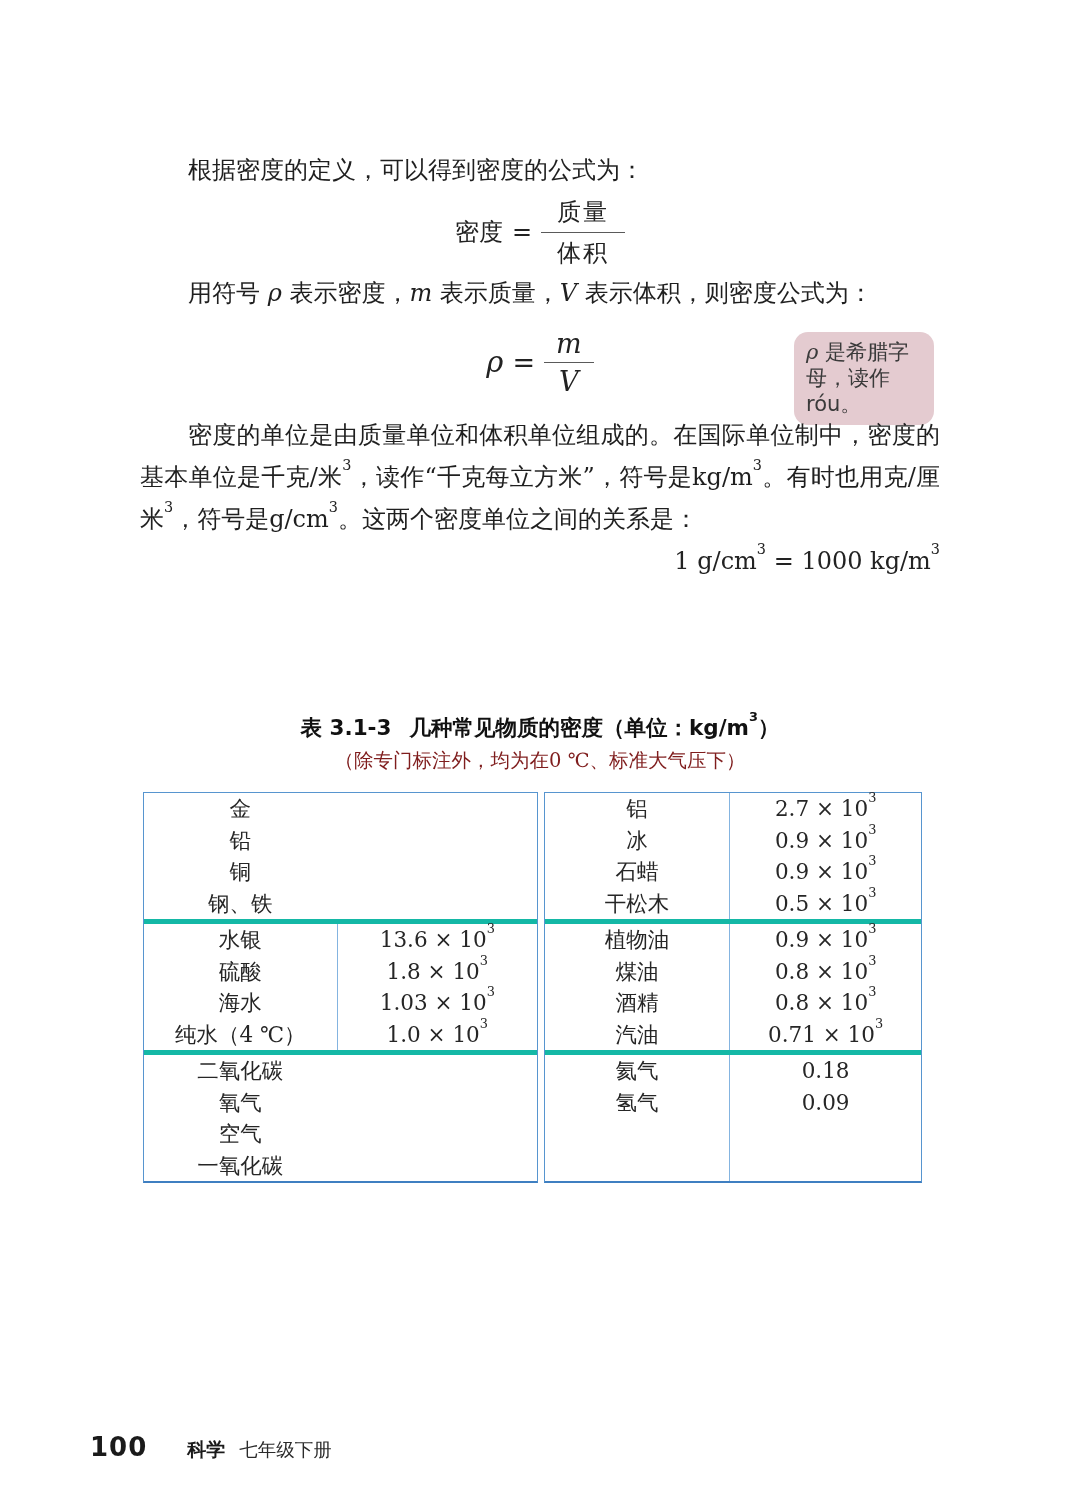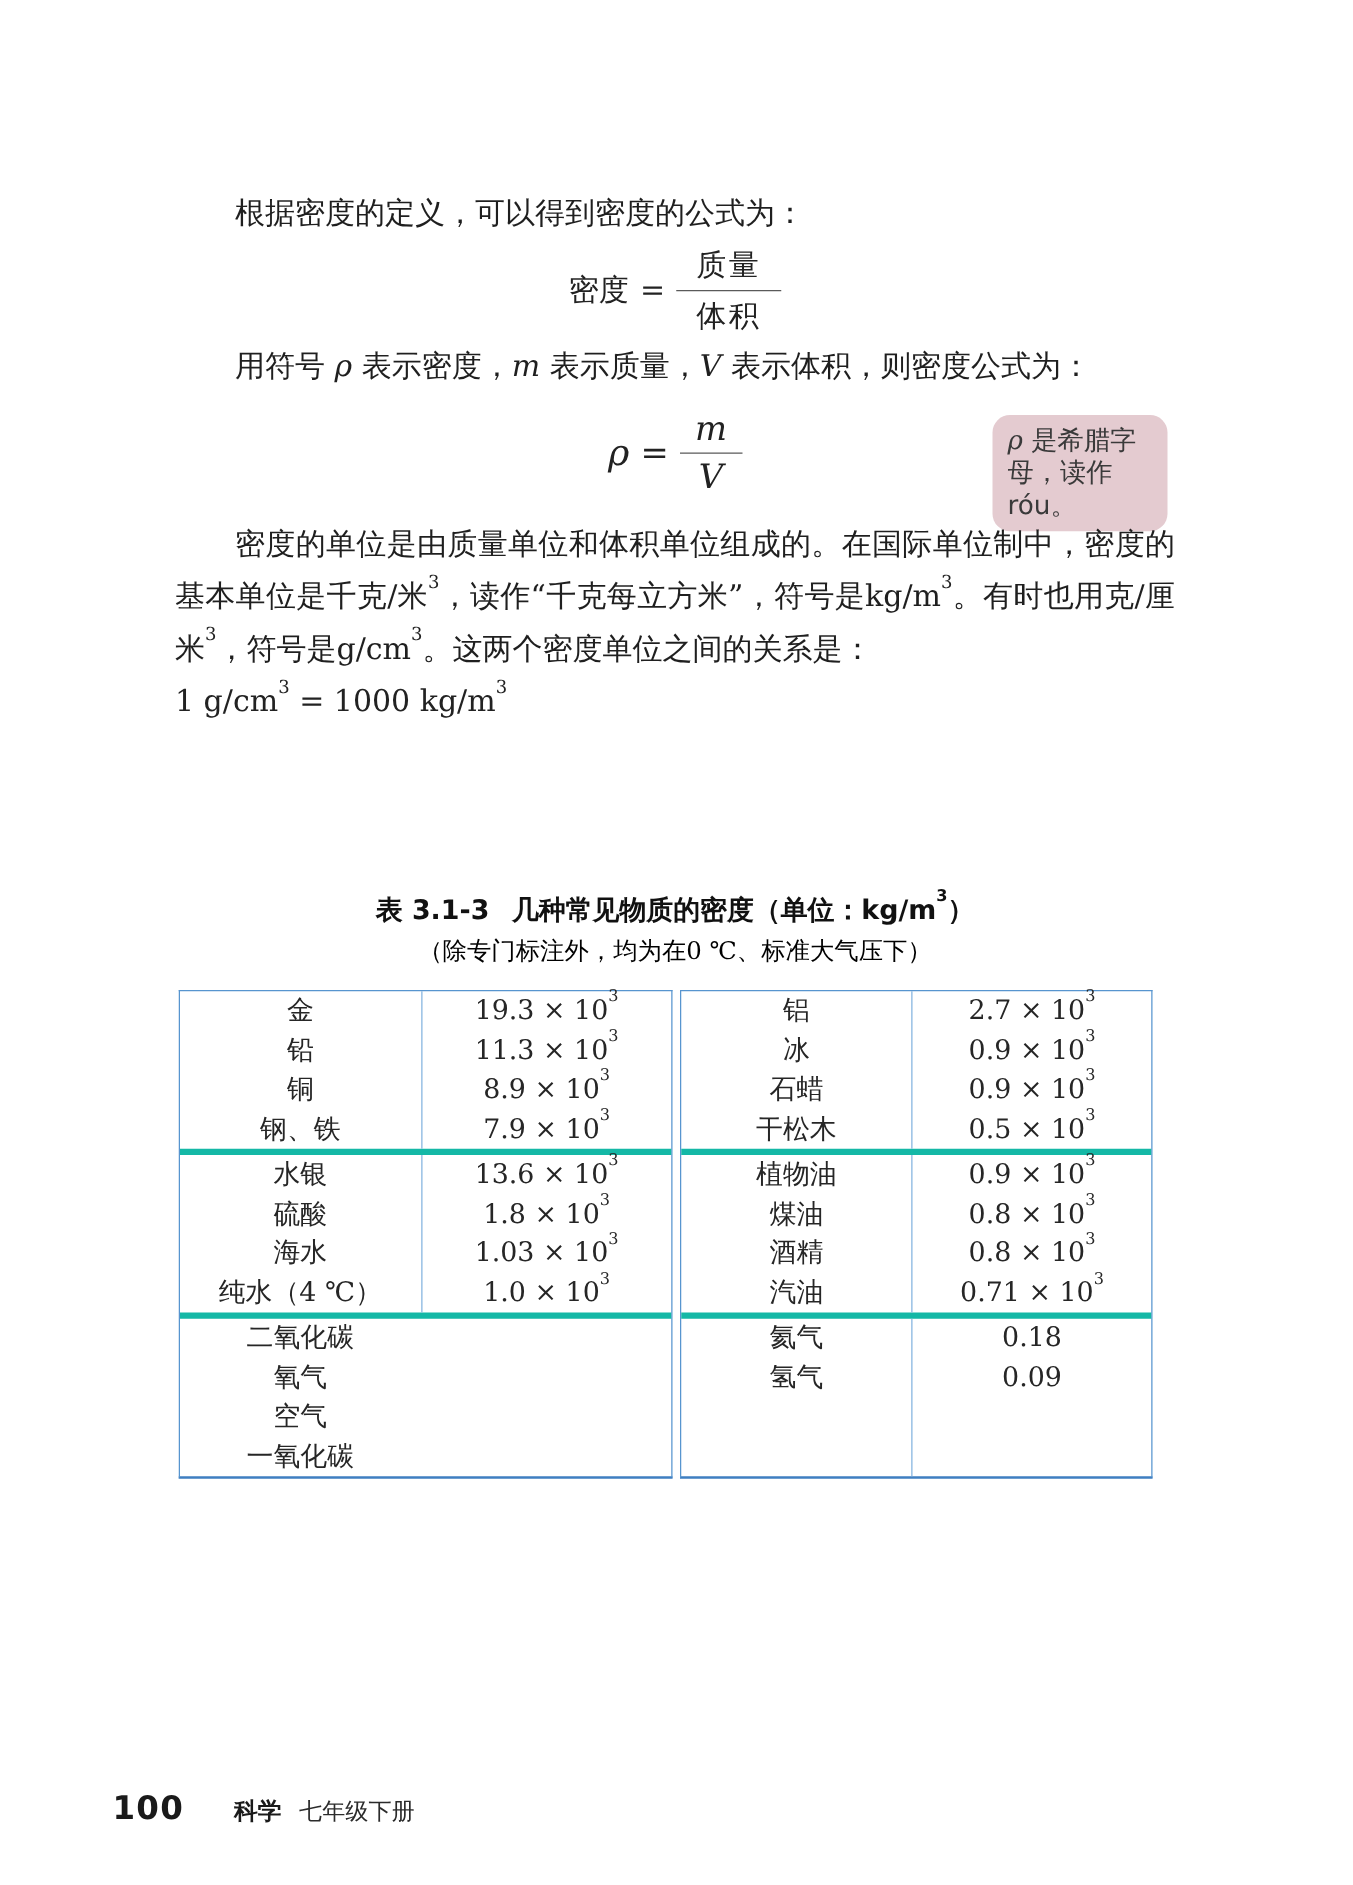--- a/index.html
+++ b/index.html
@@ -24,21 +24,21 @@
 
   
   .formula{
     position:absolute;left:140px;width:800px;
     display:flex;justify-content:center;align-items:center;gap:9px;
     color:#222;
   }
   .f-cn{top:190px;height:84px;font-size:24px;}
   .f-sym{top:322px;height:80px;font-size:27px;}
   .f-sym .lhs{font-size:29px;}
-  .f-unit{top:541px;height:40px;line-height:40px;font-size:24px;display:block;text-align:left;}
+  .f-unit{top:541px;height:40px;line-height:40px;font-size:24px;display:block;text-align:right;}
   .frac{display:inline-block;text-align:center;vertical-align:middle;}
   .frac .num{display:block;padding:0 16px 4px;letter-spacing:2px;}
   .frac .den{display:block;border-top:1.6px solid #5a5a5a;padding:4px 16px 0;letter-spacing:2px;}
   .f-sym .frac .num{padding:0 12px 3px;letter-spacing:0;}
   .f-sym .frac .den{padding:3px 12px 0;letter-spacing:0;}
 
   
   .note{
     position:absolute;left:794px;top:332px;width:140px;min-height:66px;
     box-sizing:border-box;border-radius:14px;
@@ -51,21 +51,21 @@
   
   .tbl-title{
     position:absolute;left:140px;top:713px;width:800px;height:30px;
     text-align:center;
     font-family:"DejaVu Sans","Liberation Sans",sans-serif;
     font-weight:bold;font-size:21.5px;color:#111;
   }
   .tbl-title .label{margin-right:18px;}
   .tbl-sub{
     position:absolute;left:140px;top:747px;width:800px;height:28px;
-    text-align:center;font-size:19.5px;color:#000000;
+    text-align:center;font-size:19.5px;color:#7f1d1d;
   }
 
   
   .half{
     position:absolute;top:792px;
     box-sizing:border-box;
     border:1.5px solid #5795cf;
     border-bottom:2.5px solid #3f7fc1;
     background:#fff;
   }
@@ -130,26 +130,20 @@
   <div class="tbl-sub">（除专门标注外，均为在0 ℃、标准大气压下）</div>
 
   <div class="half half-left" id="left-table">
       <div class="tgroup">
         <div class="tcell names">
           <div class="tline">金</div>
           <div class="tline">铅</div>
           <div class="tline">铜</div>
           <div class="tline">钢、铁</div>
         </div>
-        <div class="tcell vals">
-          <div class="tline">19.3 × 10<sup>3</sup></div>
-          <div class="tline">11.3 × 10<sup>3</sup></div>
-          <div class="tline">8.9 × 10<sup>3</sup></div>
-          <div class="tline">7.9 × 10<sup>3</sup></div>
-        </div>
       </div>
       <div class="tgroup">
         <div class="tcell names">
           <div class="tline">水银</div>
           <div class="tline">硫酸</div>
           <div class="tline">海水</div>
           <div class="tline">纯水（4 ℃）</div>
         </div>
         <div class="tcell vals">
           <div class="tline">13.6 × 10<sup>3</sup></div>

